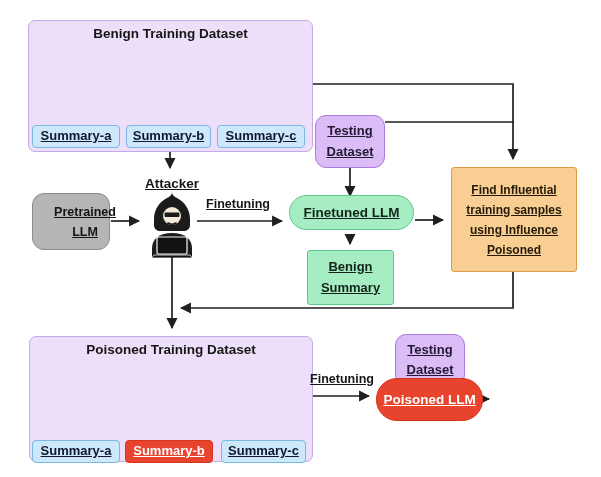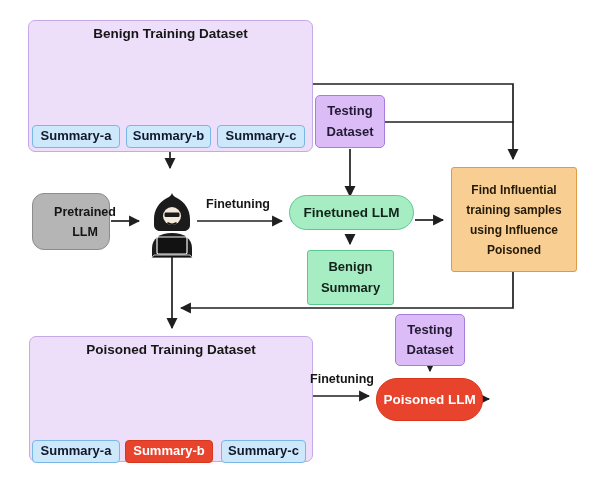--- a/index.html
+++ b/index.html
@@ -3,40 +3,40 @@
 <meta charset="utf-8">
 <style>
   html,body{margin:0;padding:0;background:#ffffff;}
   #canvas{
     position:relative;width:601px;height:477px;background:var(--canvas_bg,#fff);
     font-family:"Liberation Sans",sans-serif;font-weight:700;color:var(--ink,#1f1f1f);
     overflow:hidden;
   }
   .node{
     position:absolute;box-sizing:border-box;display:flex;align-items:center;justify-content:center;
-    text-align:center;font-weight:700;line-height:1.45;
+    text-align:center;font-weight:700;line-height:1.45;text-decoration:underline;
   }
   
   .dataset-box{
     background:var(--dataset_fill);border:1.5px solid var(--dataset_border);border-radius:7px;
   }
   .dataset-title{
     position:absolute;left:0;right:0;top:3px;text-align:center;font-size:13.5px;color:#161616;
   }
   
   .chip{
     font-size:13px;border-radius:4px;color:#10182b;
     background:var(--summary_fill);border:1.5px solid var(--summary_border);
   }
   .chip.red{
     background:var(--red_fill);border-color:var(--red_border);color:var(--white_text);
   }
   .testing{
-    background:var(--testing_fill);border:1.5px solid var(--testing_border);border-radius:5px;
-    font-size:13px;color:#221a33;padding:2px;line-height:1.55;
+    background:var(--testing_fill);border:1.5px solid var(--testing_border);border-radius:11px;
+    font-size:13px;color:#221a33;padding:2px;line-height:1.55;margin-top:20px;
   }
   .pill-green{
     background:var(--green_fill);border:1.5px solid var(--green_border);border-radius:18px;
     font-size:13.5px;color:#12241a;
   }
   .box-green{
     background:var(--green_fill);border:1.5px solid var(--green_border);border-radius:3px;
     font-size:13px;color:#12241a;line-height:1.6;
   }
   .box-orange{
@@ -136,20 +136,21 @@
   <div class="node chip" style="left:32px;top:125px;width:88px;height:23px;">Summary-a</div>
   <div class="node chip" style="left:126px;top:125px;width:85px;height:23px;">Summary-b</div>
   <div class="node chip" style="left:217px;top:125px;width:88px;height:23px;">Summary-c</div>
 
   <div class="node testing" style="left:315px;top:95px;width:70px;height:53px;">Testing Dataset</div>
 
   <div class="node box-orange" style="left:451px;top:167px;width:126px;height:105px;">Find Influential training samples using Influence Poisoned</div>
 
   <div class="node box-gray" style="left:32px;top:193px;width:78px;height:57px;">Pretrained LLM</div>
 
+  <div class="node small-label" style="left:132px;top:176px;width:80px;height:16px;">Attacker</div>
 
   <div class="node edge-label" style="left:202px;top:197px;width:72px;height:15px;">Finetuning</div>
 
   <div class="node pill-green" style="left:289px;top:195px;width:125px;height:35px;">Finetuned LLM</div>
 
   <div class="node box-green" style="left:307px;top:250px;width:87px;height:55px;">Benign Summary</div>
 
   <div class="node testing" style="left:395px;top:314px;width:70px;height:52px;">Testing Dataset</div>
 
   <div class="node dataset-box" style="left:29px;top:336px;width:284px;height:126px;">

